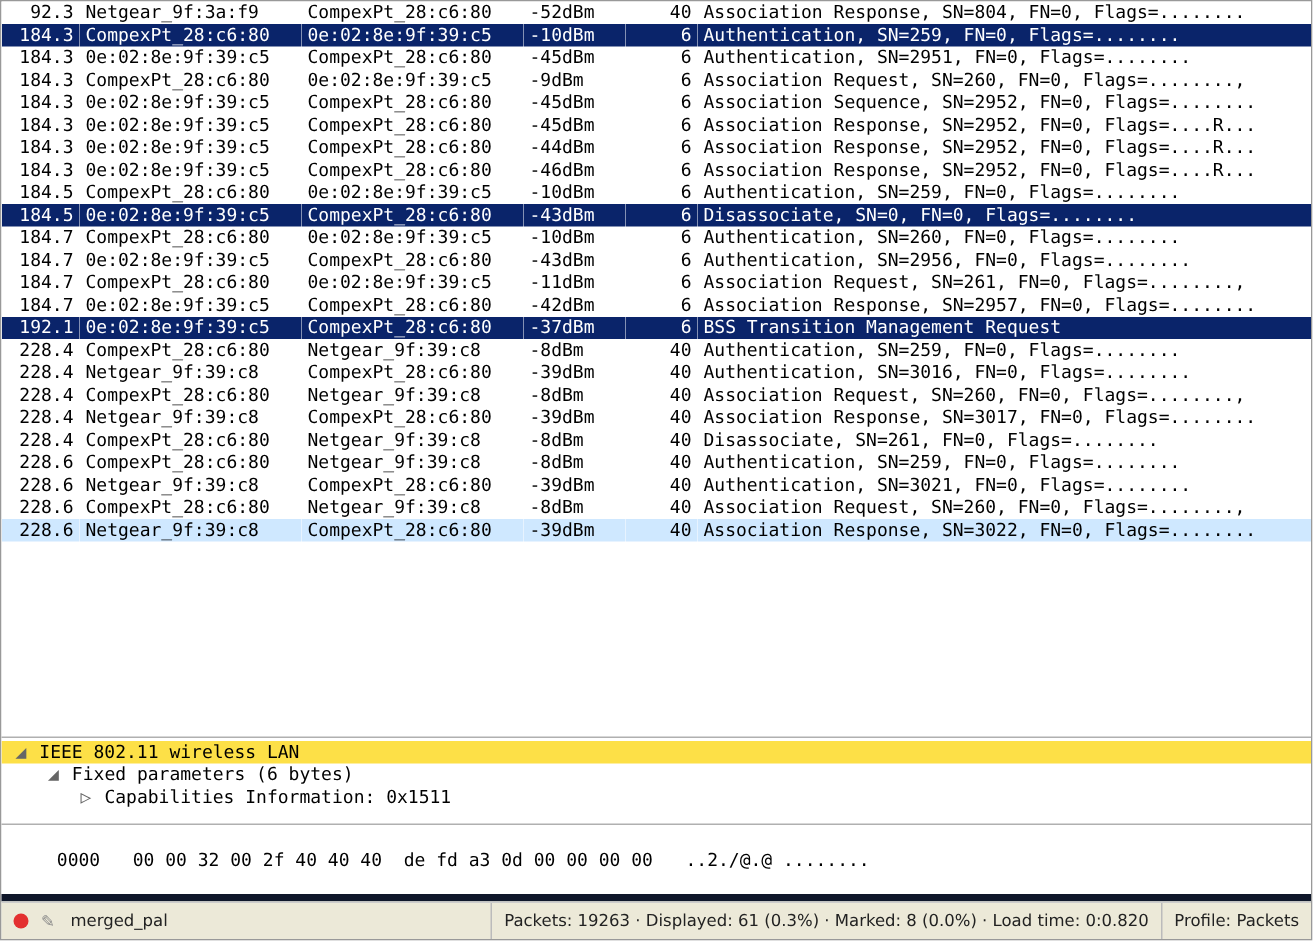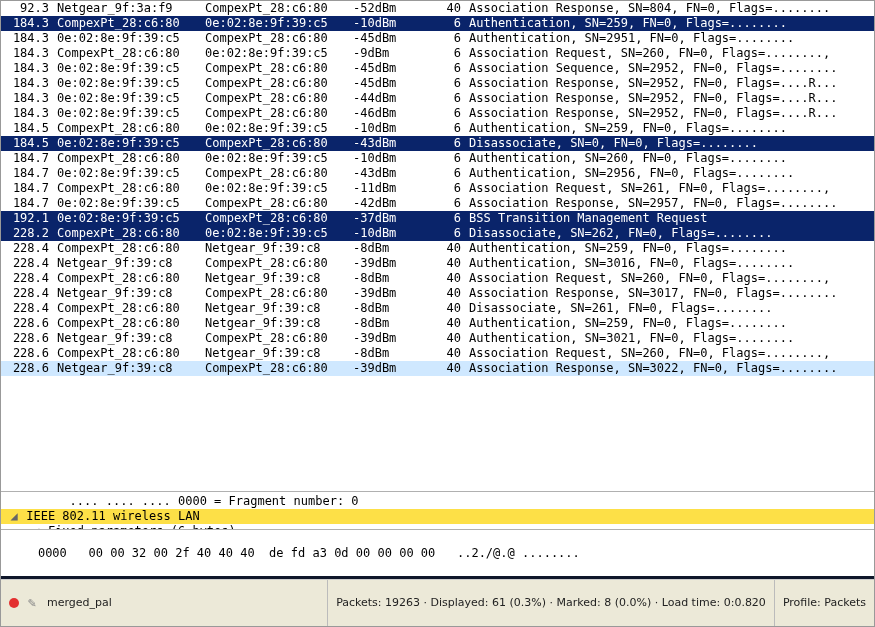--- a/index.html
+++ b/index.html
@@ -12,23 +12,23 @@
 .col-dst{width:140px}
 .col-rssi{width:60px}
 .col-len{width:40px;text-align:right}
 .col-info{}
 tr.sel{background:#0a246a;color:#fff}
 tr.cur{background:#cfe8ff}
 .detail-pane{flex:1 1 auto;overflow-y:scroll;background:#fff;border-bottom:1px solid #b0b0b0;padding:2px 0;font-family:"DejaVu Sans Mono",monospace}
 .detail-line{white-space:pre;padding:0 8px;height:15px;line-height:15px}
 .detail-line.hl{background:#fde047}
 .tri{display:inline-block;width:10px;text-align:center;color:#666}
-.hex-pane{flex:0 0 22px;background:#fff;border-bottom:3px solid #0f172a;padding:2px 8px;font-family:"DejaVu Sans Mono",monospace;white-space:pre}
+.hex-pane{flex:0 0 22px;background:#fff;border-bottom:5px solid #0f172a;padding:2px 8px;font-family:"DejaVu Sans Mono",monospace;white-space:pre}
 .status-bar{flex:0 0 20px;display:flex;align-items:center;background:#ece9d8;font-family:"Segoe UI","DejaVu Sans",sans-serif;font-size:11px;color:#222;border-top:1px solid #ccc}
-.status-seg{padding:14px 8px;border-left:1px solid #bbb;height:18px;line-height:18px}
+.status-seg{padding:3px 8px;border-left:1px solid #bbb;height:18px;line-height:18px}
 .status-seg:first-child{border-left:none}
 .rec-dot{width:10px;height:10px;border-radius:50%;background:#e33030;display:inline-block;margin:0 6px 0 8px}
 .pencil{display:inline-block;width:14px;text-align:center;color:#888}
 .spacer{flex:1}
 
 ::-webkit-scrollbar{width:16px;height:16px;background:#e8e8e8}
 ::-webkit-scrollbar-thumb{background:#c2c2c2;border:1px solid #a0a0a0}
 ::-webkit-scrollbar-button{background:#d4d4d4;height:16px}
 </style>
 </head>
@@ -152,28 +152,20 @@
             <td class="col-info">Association Response, SN=2957, FN=0, Flags=........</td>
           </tr>
           <tr class="sel">
             <td class="col-time">192.1</td>
             <td class="col-src">0e:02:8e:9f:39:c5</td>
             <td class="col-dst">CompexPt_28:c6:80</td>
             <td class="col-rssi">-37dBm</td>
             <td class="col-len">6</td>
             <td class="col-info">BSS Transition Management Request</td>
           </tr>
-          <tr class="sel">
-            <td class="col-time">228.2</td>
-            <td class="col-src">CompexPt_28:c6:80</td>
-            <td class="col-dst">0e:02:8e:9f:39:c5</td>
-            <td class="col-rssi">-10dBm</td>
-            <td class="col-len">6</td>
-            <td class="col-info">Disassociate, SN=262, FN=0, Flags=........</td>
-          </tr>
           <tr>
             <td class="col-time">228.4</td>
             <td class="col-src">CompexPt_28:c6:80</td>
             <td class="col-dst">Netgear_9f:39:c8</td>
             <td class="col-rssi">-8dBm</td>
             <td class="col-len">40</td>
             <td class="col-info">Authentication, SN=259, FN=0, Flags=........</td>
           </tr>
           <tr>
             <td class="col-time">228.4</td>
@@ -237,21 +229,20 @@
             <td class="col-dst">CompexPt_28:c6:80</td>
             <td class="col-rssi">-39dBm</td>
             <td class="col-len">40</td>
             <td class="col-info">Association Response, SN=3022, FN=0, Flags=........</td>
           </tr>
         </tbody>
       </table>
   </div>
 
   <div class="detail-pane" id="detail-body">
-      <div class="detail-line">      <span class="tri"> </span><span> .... .... .... 0000 = Fragment number: 0</span></div>
       <div class="detail-line hl"><span class="tri">◢</span><span> IEEE 802.11 wireless LAN</span></div>
       <div class="detail-line">   <span class="tri">◢</span><span> Fixed parameters (6 bytes)</span></div>
       <div class="detail-line">      <span class="tri">▷</span><span> Capabilities Information: 0x1511</span></div>
     </div>
 
   <div class="hex-pane">
     <span>0000</span>   <span>00 00 32 00 2f 40 40 40  de fd a3 0d 00 00 00 00</span>   <span>..2./@.@ ........</span>
   </div>
 
   <div class="status-bar">

